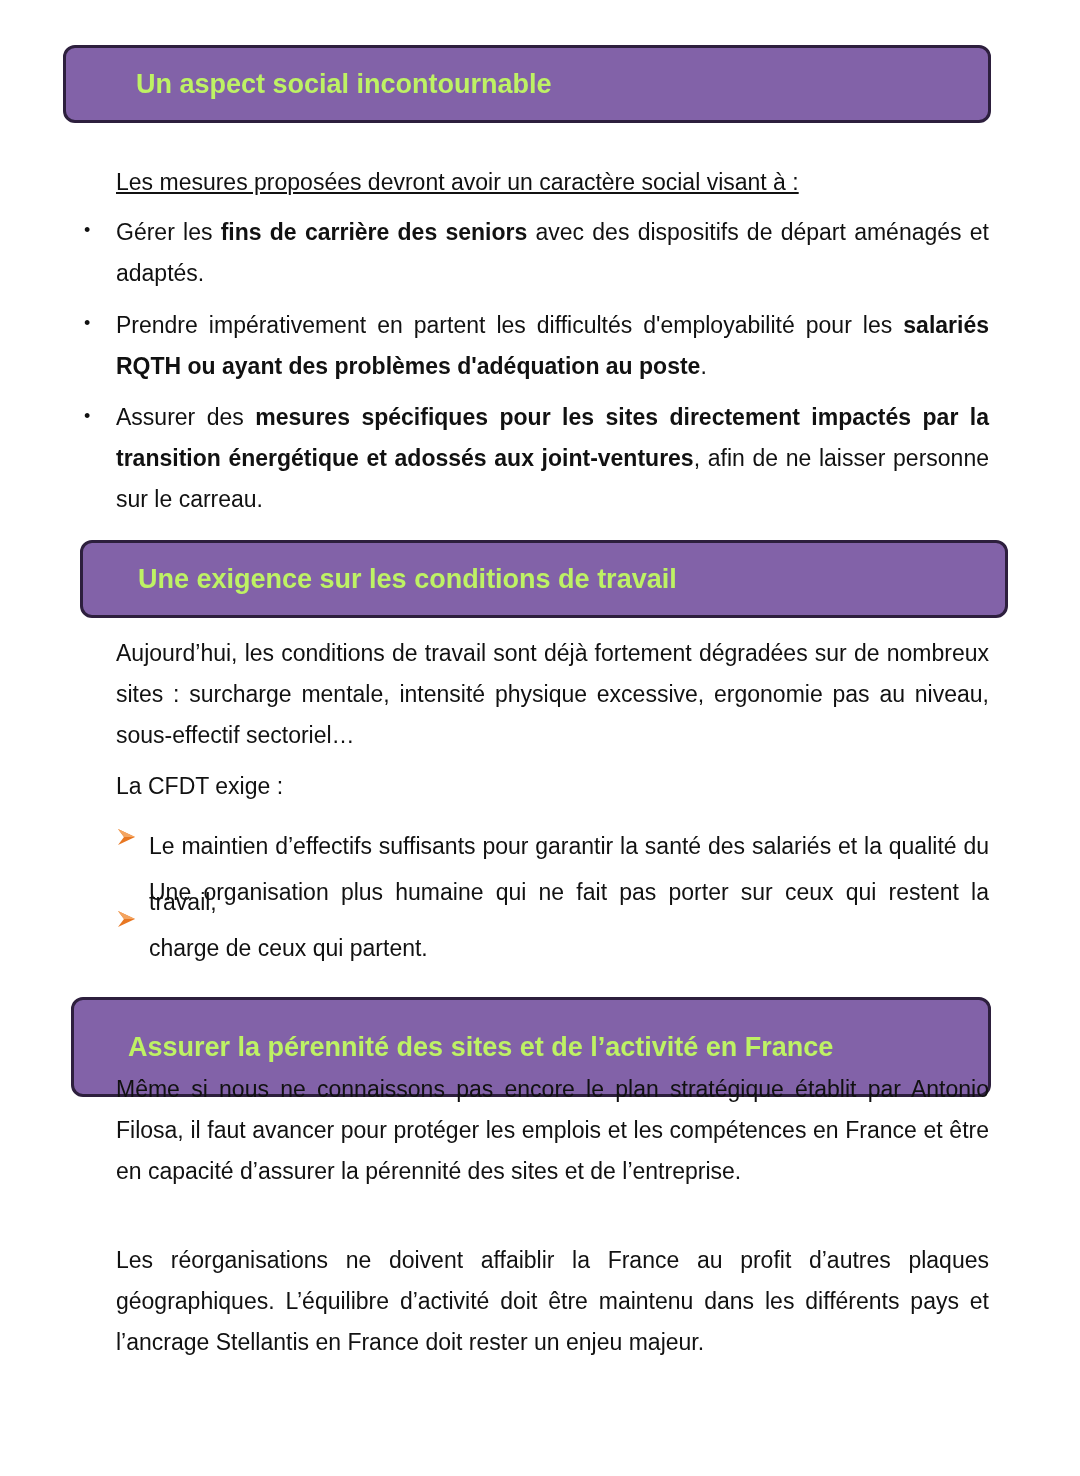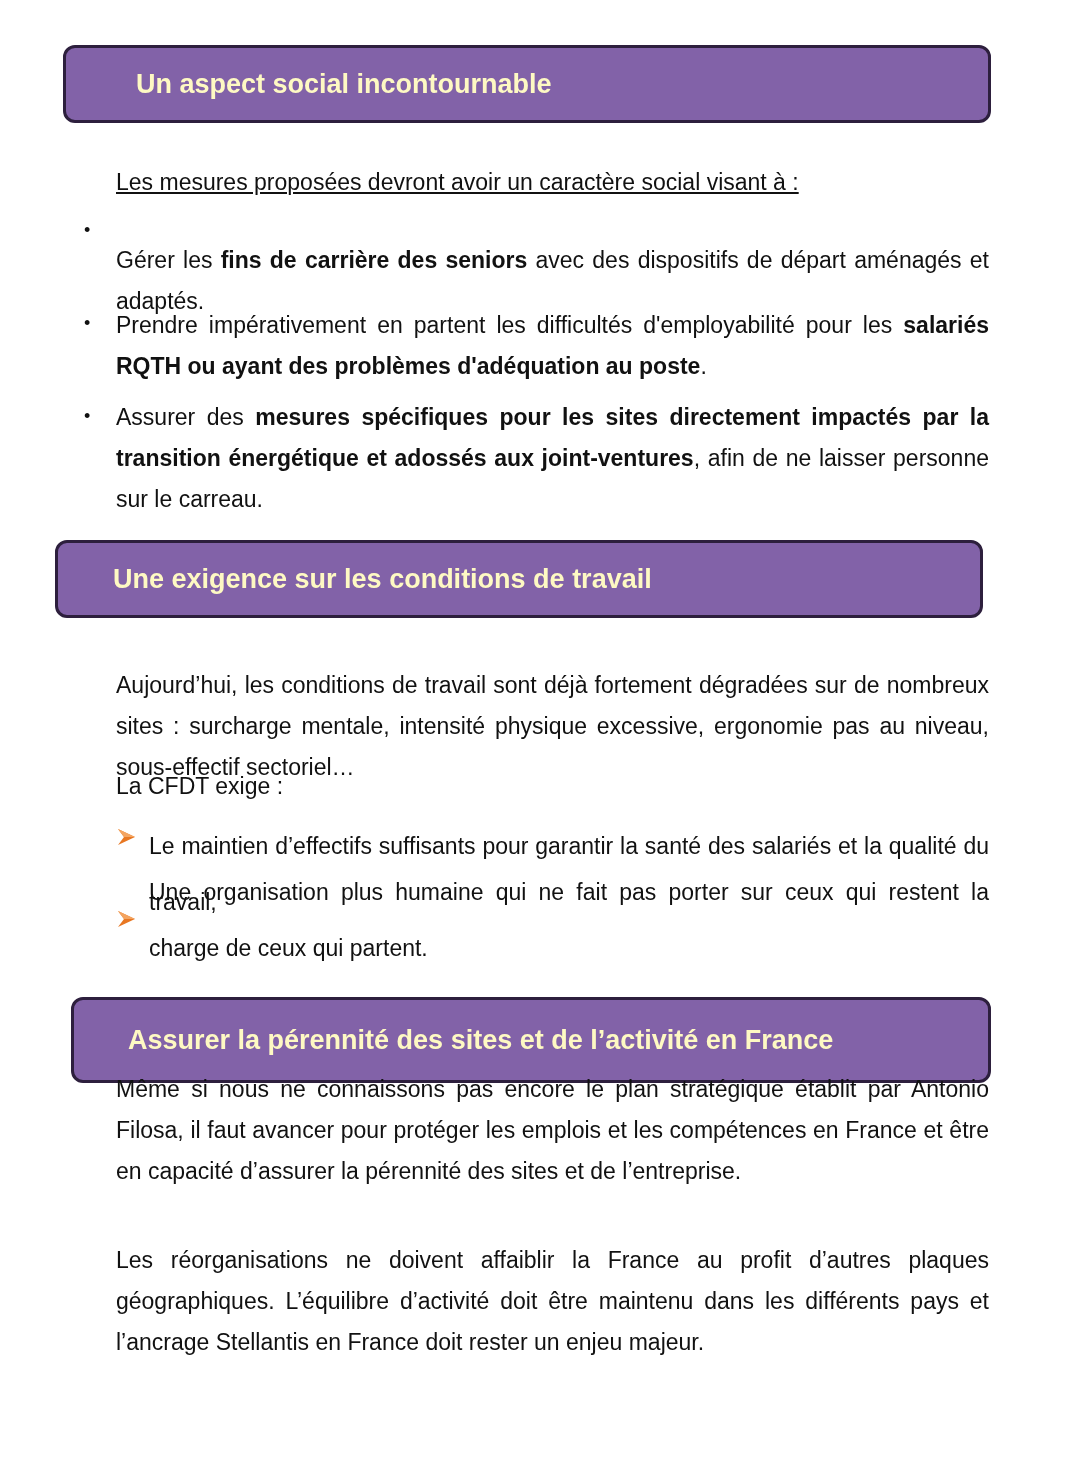--- a/index.html
+++ b/index.html
@@ -1,64 +1,64 @@
 <!DOCTYPE html>
 <html><head>
 <meta charset="utf-8">
 <style>
   html, body { margin:0; padding:0; background:#ffffff; }
   body { width:1080px; height:1476px; position:relative; overflow:hidden;
          font-family:"Liberation Sans", "DejaVu Sans", sans-serif; color:#111; }
   .banner { position:absolute; background:#8262a8; border:3px solid #2d1f3d; border-radius:12px;
-            box-sizing:border-box; color:#fef9c3; font-weight:bold; font-size:27px; }
+            box-sizing:border-box; color:#bef264; font-weight:bold; font-size:27px; }
   .banner span { position:absolute; top:50%; transform:translateY(-50%); }
   .p { position:absolute; left:116px; width:873px; font-size:23px; line-height:41px; text-align:justify; }
   .bullet { position:absolute; left:84px; font-size:18px; }
   .arrow { position:absolute; left:116px; width:20px; height:20px; }
   .sub { position:absolute; left:149px; width:840px; font-size:23px; line-height:56px; text-align:justify; }
   b { font-weight:bold; }
 </style>
 </head>
 <body>
 
 <div class="banner" style="left:63px; top:45px; width:928px; height:78px;">
   <span style="left:70px;">Un aspect social incontournable</span>
 </div>
 <div class="p" style="top:162px;text-decoration:underline;">Les mesures proposées devront avoir un caractère social visant à :</div>
 
 <div class="bullet" style="top:220px;">•</div>
-<div class="p" style="top:212px;margin-top:28px;">
+<div class="p" style="top:212px;">
   <span>Gérer les </span><b>fins de carrière des seniors</b><span> avec des dispositifs de départ aménagés et adaptés.</span>
 </div>
 
 <div class="bullet" style="top:313px;">•</div>
 <div class="p" style="top:305px;">
   <span>Prendre impérativement en partent les difficultés d'employabilité pour les </span><b>salariés RQTH ou ayant des problèmes d'adéquation au poste</b><span>.</span>
 </div>
 
 <div class="bullet" style="top:406px;">•</div>
 <div class="p" style="top:397px;">
   <span>Assurer des </span><b>mesures spécifiques pour les sites directement impactés par la transition énergétique et adossés aux joint-ventures</b><span>, afin de ne laisser personne sur le carreau.</span>
 </div>
 
-<div class="banner" style="left:55px; top:540px; width:928px; height:78px;">
+<div class="banner" style="left:80px; top:540px; width:928px; height:78px;">
   <span style="left:55px;">Une exigence sur les conditions de travail</span>
 </div>
-<div class="p" style="top:633px;margin-top:32px;">Aujourd’hui, les conditions de travail sont déjà fortement dégradées sur de nombreux sites : surcharge mentale, intensité physique excessive, ergonomie pas au niveau, sous-effectif sectoriel…</div>
+<div class="p" style="top:633px;">Aujourd’hui, les conditions de travail sont déjà fortement dégradées sur de nombreux sites : surcharge mentale, intensité physique excessive, ergonomie pas au niveau, sous-effectif sectoriel…</div>
 <div class="p" style="top:766px;">La CFDT exige :</div>
 
 <svg class="arrow" style="top:827px;" viewBox="0 0 20 20">
   <polygon points="2,2 19,10 2,18 8,10" fill="#e87722"></polygon>
     <polygon points="2,2 19,10 8,10" fill="#f4a460"></polygon>
 </svg>
 <div class="sub" style="top:818px;">Le maintien d’effectifs suffisants pour garantir la santé des salariés et la qualité du travail,</div>
 
 <svg class="arrow" style="top:909px;" viewBox="0 0 20 20">
   <polygon points="2,2 19,10 2,18 8,10" fill="#e87722"></polygon>
     <polygon points="2,2 19,10 8,10" fill="#f4a460"></polygon>
 </svg>
 <div class="sub" style="top:864px;">Une organisation plus humaine qui ne fait pas porter sur ceux qui restent la charge de ceux qui partent.</div>
 
-<div class="banner" style="left:71px; top:997px; width:920px; height:86px;">
+<div class="banner" style="left:71px; top:997px; width:920px; height:100px;">
   <span style="left:54px;">Assurer la pérennité des sites et de l’activité en France</span>
 </div>
 <div class="p" style="top:1069px;">Même si nous ne connaissons pas encore le plan stratégique établit par Antonio Filosa, il faut avancer pour protéger les emplois et les compétences en France et être en capacité d’assurer la pérennité des sites et de l’entreprise.</div>
 <div class="p" style="top:1240px;">Les réorganisations ne doivent affaiblir la France au profit d’autres plaques géographiques. L’équilibre d’activité doit être maintenu dans les différents pays et l’ancrage Stellantis en France doit rester un enjeu majeur.</div>
 
 </body></html>

